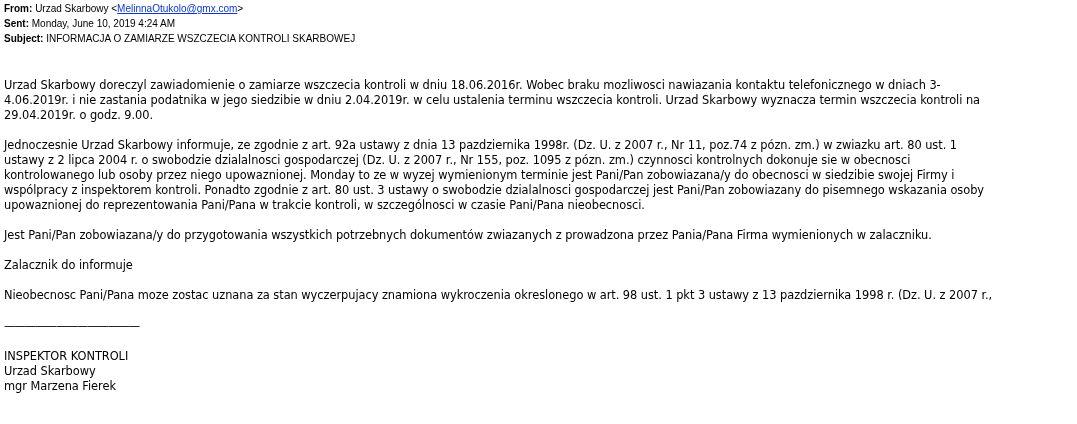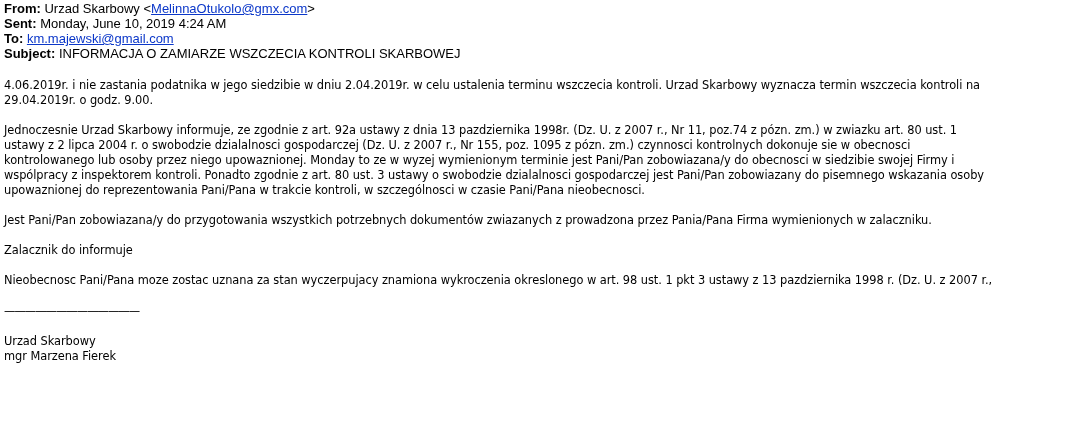--- a/index.html
+++ b/index.html
@@ -1,17 +1,17 @@
 <!DOCTYPE html>
 <html><head>
 <meta charset="utf-8">
 <style>
   html, body { margin: 0; padding: 0; background: #ffffff; }
   body { width: 1077px; height: 424px; overflow: hidden; position: relative; color: #000; }
-  .header { position: absolute; left: 4px; top: 1px; font-family: "Liberation Sans", sans-serif; font-size: 13px; line-height: 15px; }
+  .header { position: absolute; left: 4px; top: 1px; font-family: "Liberation Sans", sans-serif; font-size: 10px; line-height: 15px; }
   .header .row { white-space: nowrap; }
   .header .lbl { font-weight: bold; }
   .header a { color: #0b37c9; text-decoration: underline; }
   .body { position: absolute; left: 4px; top: 78px; width: 1068px; font-family: "DejaVu Sans", sans-serif; font-size: 11.4px; line-height: 15px; letter-spacing: -0.05px; }
   .body p { margin: 0 0 15px 0; }
   .body .line { display: block; white-space: nowrap; }
   .sep { letter-spacing: -1px; }
   .sig .line { display: block; }
 </style>
 </head>
@@ -20,31 +20,28 @@
 <div class="header">
   <div class="row">
     <span class="lbl">From:</span>
     <span>Urzad Skarbowy</span><span> &lt;</span><a href="#">MelinnaOtukolo@gmx.com</a><span>&gt;</span>
   </div>
   <div class="row">
     <span class="lbl">Sent:</span>
     <span>Monday, June 10, 2019 4:24 AM</span>
   </div>
   <div class="row">
-    <span class="lbl">To:</span>
-    <a href="#">km.majewski@gmail.com</a>
-  </div>
-  <div class="row">
     <span class="lbl">Subject:</span>
     <span>INFORMACJA O ZAMIARZE WSZCZECIA KONTROLI SKARBOWEJ</span>
   </div>
 </div>
 
 <div class="body">
   <p>
+    <span class="line">Urzad Skarbowy doreczyl zawiadomienie o zamiarze wszczecia kontroli w dniu 18.06.2016r. Wobec braku mozliwosci nawiazania kontaktu telefonicznego w dniach 3-</span>
     <span class="line">4.06.2019r. i nie zastania podatnika w jego siedzibie w dniu 2.04.2019r. w celu ustalenia terminu wszczecia kontroli. Urzad Skarbowy wyznacza termin wszczecia kontroli na</span>
     <span class="line">29.04.2019r. o godz. 9.00.</span>
   </p>
   <p>
     <span class="line">Jednoczesnie Urzad Skarbowy informuje, ze zgodnie z art. 92a ustawy z dnia 13 pazdziernika 1998r. (Dz. U. z 2007 r., Nr 11, poz.74 z pózn. zm.) w zwiazku art. 80 ust. 1</span>
     <span class="line">ustawy z 2 lipca 2004 r. o swobodzie dzialalnosci gospodarczej (Dz. U. z 2007 r., Nr 155, poz. 1095 z pózn. zm.) czynnosci kontrolnych dokonuje sie w obecnosci</span>
     <span class="line">kontrolowanego lub osoby przez niego upowaznionej. Monday to ze w wyzej wymienionym terminie jest Pani/Pan zobowiazana/y do obecnosci w siedzibie swojej Firmy i</span>
     <span class="line">wspólpracy z inspektorem kontroli. Ponadto zgodnie z art. 80 ust. 3 ustawy o swobodzie dzialalnosci gospodarczej jest Pani/Pan zobowiazany do pisemnego wskazania osoby</span>
     <span class="line">upowaznionej do reprezentowania Pani/Pana w trakcie kontroli, w szczególnosci w czasie Pani/Pana nieobecnosci.</span>
   </p>
@@ -54,16 +51,17 @@
   <p>
     <span class="line">Zalacznik do informuje</span>
   </p>
   <p>
     <span class="line">Nieobecnosc Pani/Pana moze zostac uznana za stan wyczerpujacy znamiona wykroczenia okreslonego w art. 98 ust. 1 pkt 3 ustawy z 13 pazdziernika 1998 r. (Dz. U. z 2007 r.,</span>
   </p>
   <p style="margin-top:16px;">
     <span class="line sep">—————————————</span>
   </p>
   <p class="sig">
+    <span class="line">INSPEKTOR KONTROLI</span>
     <span class="line">Urzad Skarbowy</span>
     <span class="line">mgr Marzena Fierek</span>
   </p>
 </div>
 
 </body></html>

